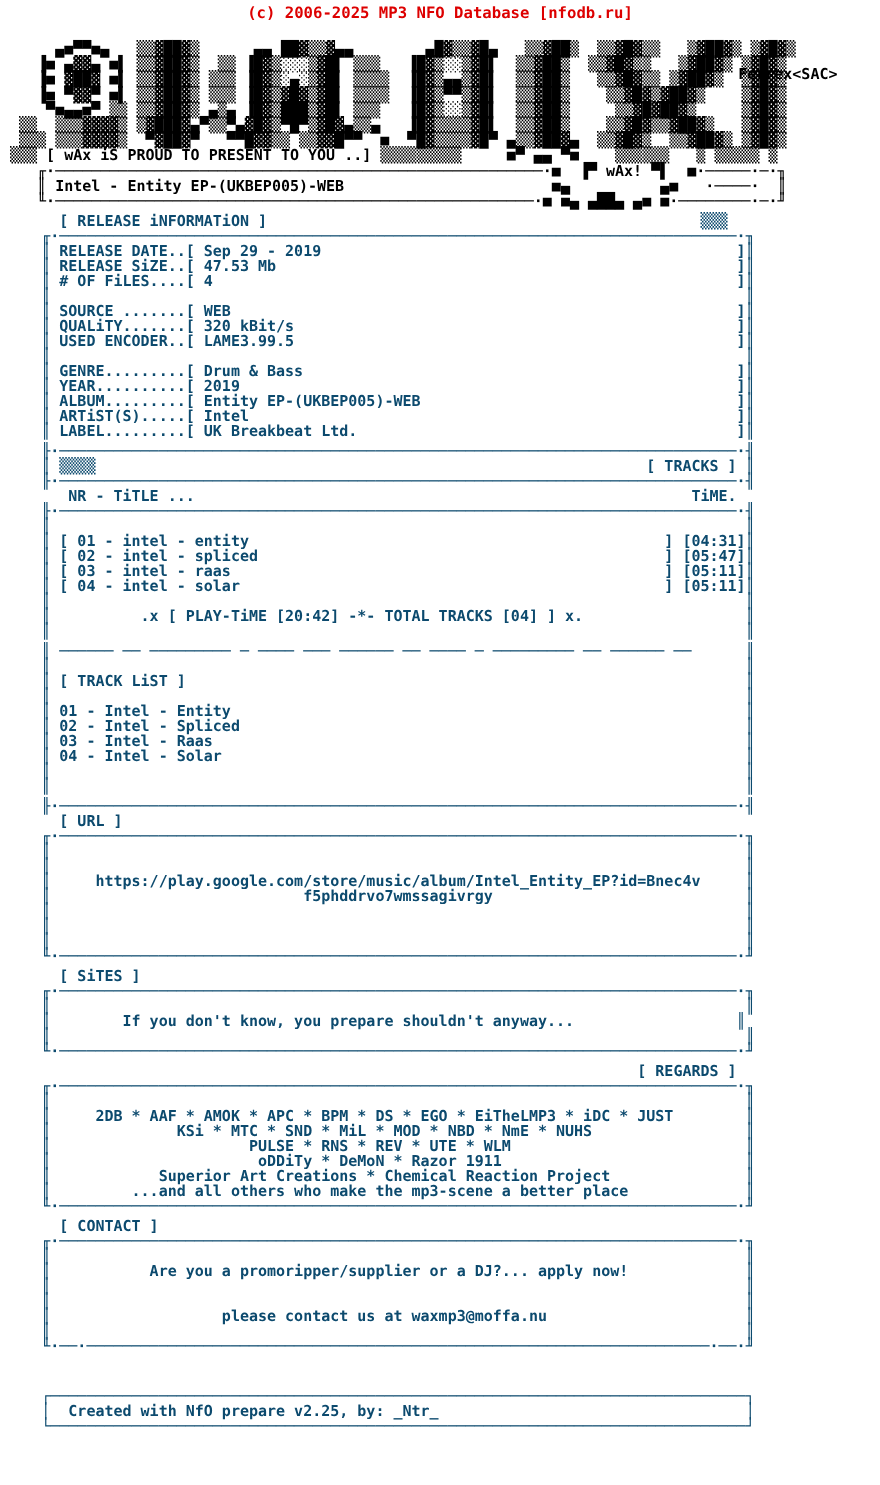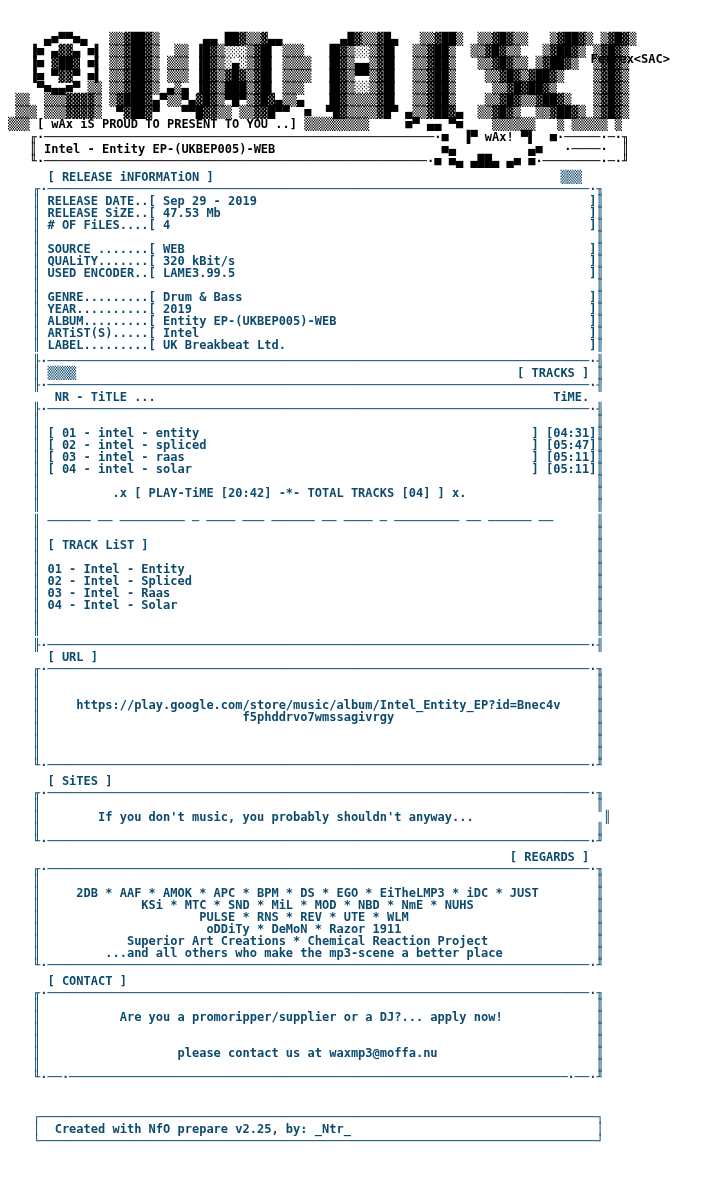--- a/index.html
+++ b/index.html
@@ -10,20 +10,21 @@
   .credit{position:absolute;top:21px;right:34px;font:bold 12px/12px "DejaVu Sans Mono",monospace;white-space:pre;margin-top:32px;}
   .art{position:absolute;top:33px;left:8px;margin:0;
        font:bold 12px/12.2px "DejaVu Sans Mono",monospace;white-space:pre;color:#000;}
   .nfo-wrap{position:absolute;top:167px;left:29px;}
   .nfo-wrap pre{margin:4px;font:bold 12px/12px "DejaVu Sans Mono",monospace;white-space:pre;color:#0c4a6e;}
 </style>
 </head>
 <body>
 
 <div class="page">
+  <div class="copyright">(c) 2006-2025 MP3 NFO Database [nfodb.ru]</div>
   <div class="credit">Ferrex&lt;SAC&gt;</div>
   <pre class="art">     ▄■▀▀■▄   ▒▒▓██▓▒      ▄▄ ██▓▒▒▓▄▄        ▄█▓▒▒▓█▄   ▒▒▓██▒  ▒▒▓█▓▒▒   ▒▓██▓▒ ▒▓█▓▒
    ▐■ ▄▓▓▄ ■▌ ▒▒▓██▓▒  ▒▒ ▐█▓▒░░░▒▓█▌ ▒▒▒   ▐█▓▒░░▒▓█▌  ▒▒▓██▒  ▒▒▓█▓▒▒   ▒▓██▓▒ ▒▓█▓▒
    ▐■ ▓██▓ ■▌ ▒▒▓██▓▒ ▒▒▒ ▐█▓▒░▄░▒▓█▌ ▒▒▒▒  ▐█▓▒▄▄▒▓█▌  ▒▒▓██▒   ▒▒▓█▓▒▒ ▒▓██▓▒  ▒▓█▓▒
    ▐■ ▀▓▓▀ ■▌ ▒▒▓██▓▒ ▒▒▒ ▐█▓▒▓█▓▒▓█▌ ▒▒▒▒  ▐█▓▒▀▀▒▓█▌  ▒▒▓██▒    ▒▒▓█▓▒▓██▓▒    ▒▓█▓▒
     ▀■▄▄■▀ ▒▒ ▒▒▓██▓▒ ▄▒▄ ▐█▓▒███▒▓█▌ ▒▒▒   ▐█▓▒░░▒▓█▌  ▒▒▓██▒     ▒▒▓█▓██▓▒     ▒▓█▓▒
  ▒▒  ▒▒▒▓▓▓▓▒ ▒▓███▓▄▀▒▒▀▄▓█▓▒▀█▀▒▓█▓▄▒▒▄   ▐█▓▒▒▒▒▓█▌  ▒▒▓██▒    ▒▒▓█▓▒▒▓██▓▒   ▒▓█▓▒
  ▒▒▒ ▒▒▒▓▓▓▓▒  ▀▓██▓▀   ▀▀█▓▓▒▒ ▒▒▓▓█▀▀  ■  ▀█▓▒▒▒▒▓█▀ ▄▒▒▓██▓▄  ▒▒▓█▓▒  ▒▒▓██▓▒ ▒▓█▓▒
 ▒▒▒ [ wAx iS PROUD TO PRESENT TO YOU ..] ▒▒▒▒▒▒▒▒▒     ■▀ ▄▄ ▀■    ▒▒▒▒▒▒   ▒ ▒▒▒▒▒ ▒
    ╓·──────────────────────────────────────────────────────·■  ▐▀ wAx! ▀▌  ■·─────·─·╖
@@ -75,21 +76,21 @@
 ║                                                                             ║
 ║     https://play.google.com/store/music/album/Intel_Entity_EP?id=Bnec4v     ║
 ║                            f5phddrvo7wmssagivrgy                            ║
 ║                                                                             ║
 ║                                                                             ║
 ║                                                                             ║
 ╙·───────────────────────────────────────────────────────────────────────────·╜</pre>
     <pre>  [ SiTES ]                                                                    
 ╓·───────────────────────────────────────────────────────────────────────────·╖
 ║                                                                             ║
-║        If you don't music, you probably shouldn't anyway...                  ║
+║        If you don't know, you prepare shouldn't anyway...                  ║
 ║                                                                             ║
 ╙·───────────────────────────────────────────────────────────────────────────·╜</pre>
     <pre>                                                                  [ REGARDS ]  
 ╓·───────────────────────────────────────────────────────────────────────────·╖
 ║                                                                             ║
 ║     2DB * AAF * AMOK * APC * BPM * DS * EGO * EiTheLMP3 * iDC * JUST        ║
 ║              KSi * MTC * SND * MiL * MOD * NBD * NmE * NUHS                 ║
 ║                      PULSE * RNS * REV * UTE * WLM                          ║
 ║                       oDDiTy * DeMoN * Razor 1911                           ║
 ║            Superior Art Creations * Chemical Reaction Project               ║

